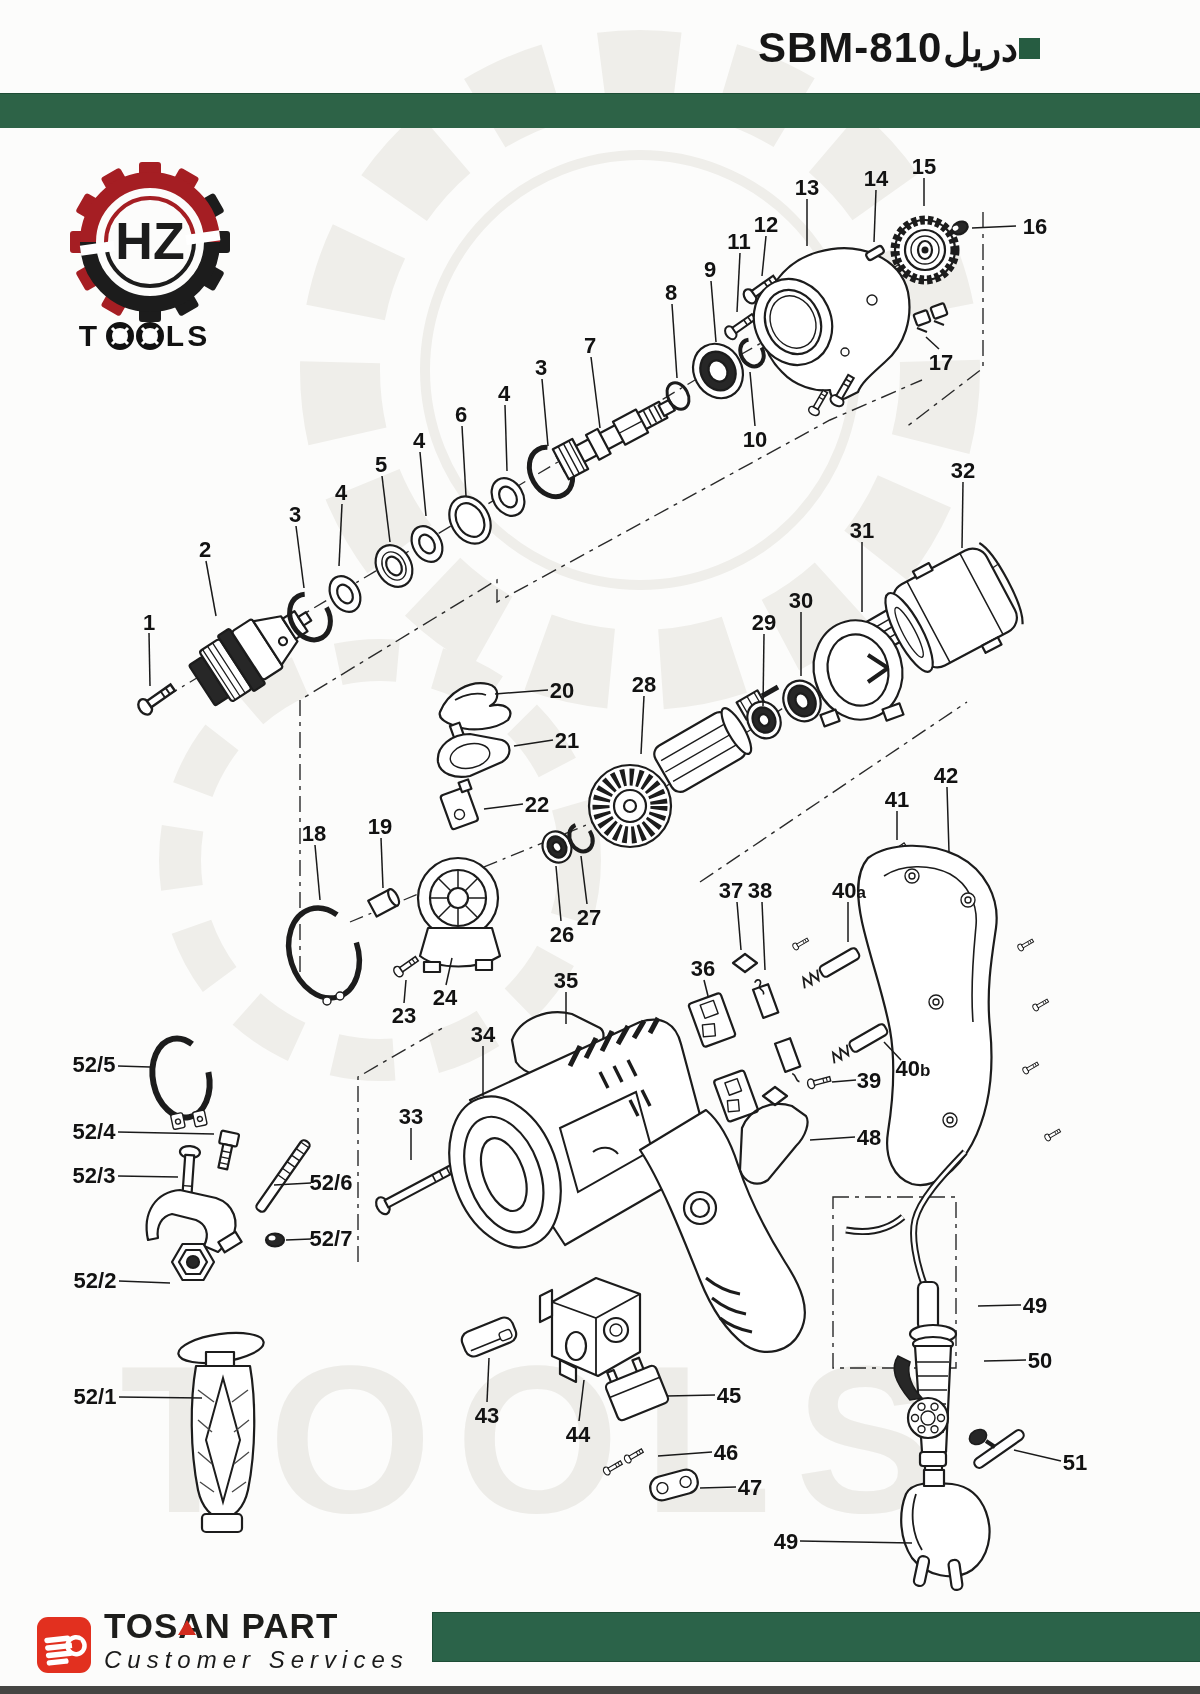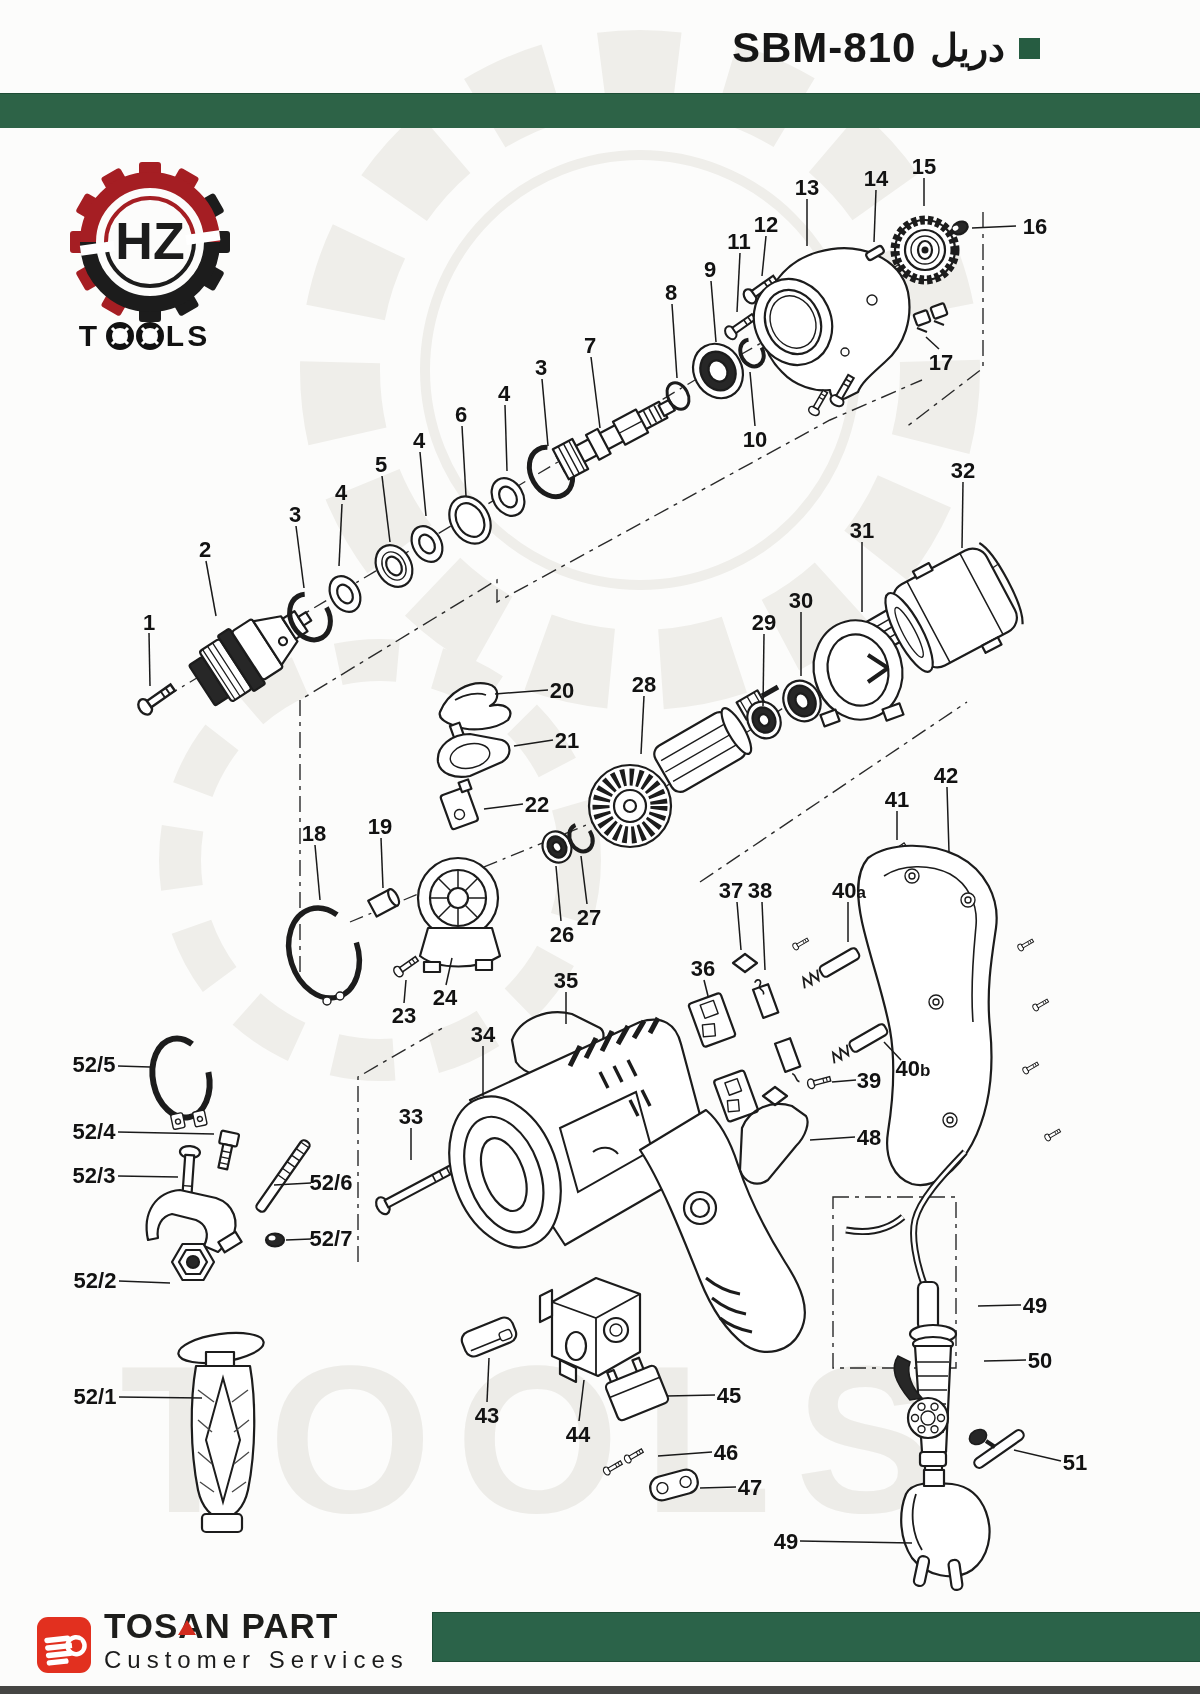--- a/index.html
+++ b/index.html
@@ -1,33 +1,33 @@
 <!DOCTYPE html>
 <html><head>
 <meta charset="utf-8">
 <style>
   html,body{margin:0;padding:0;background:#e8e8e8;}
   #page{position:relative;width:1200px;height:1694px;background:#fcfcfb;overflow:hidden;
         font-family:"Liberation Sans",sans-serif;}
   
-  #title-row{position:absolute;top:24px;right:160px;display:flex;align-items:center;gap:14px;z-index:5;}
+  #title-row{position:absolute;top:24px;right:160px;display:flex;align-items:center;gap:1px;z-index:5;}
   #title-row .code{font-size:42px;font-weight:bold;color:#161616;letter-spacing:1px;}
   #title-row .fa{font-size:38px;font-weight:bold;color:#161616;text-align:center;}
   #title-row .bullet{width:21px;height:21px;background:#265c41;}
   #header-bar{position:absolute;left:0;top:93px;width:1200px;height:34px;background:#2d6347;
               border-top:1px solid #1e4d36;z-index:4;}
   
   #footer{position:absolute;left:12px;top:1600px;width:1200px;height:94px;z-index:5;}
   #footer-bar{position:absolute;left:420px;top:12px;width:770px;height:48px;background:#2b6349;border:1px solid #1e4d36;}
   #hand-badge{position:absolute;left:24px;top:16px;}
   #footer-text{position:absolute;left:92px;top:8px;}
   #company{font-size:35px;font-weight:bold;color:#1d1d1b;letter-spacing:1px;position:relative;line-height:36px;}
   #company .a-triangle{position:absolute;left:74px;top:12px;width:0;height:0;
      border-left:9px solid transparent;border-right:9px solid transparent;border-bottom:15px solid #d22b1e;}
-  #tagline{font-size:24px;color:#1b1b1b;letter-spacing:6px;margin-top:2px;}
+  #tagline{font-size:24px;color:#1b1b1b;letter-spacing:6px;margin-top:2px;font-style:italic;}
   #bottom-line{position:absolute;left:0;top:1686px;width:1200px;height:8px;background:#454543;z-index:6;}
   
   #diagram-svg{position:absolute;left:0;top:0;z-index:2;}
   .plabel{font-family:"Liberation Sans",sans-serif;font-weight:bold;font-size:22px;fill:#121212;text-anchor:middle;}
   .leader{stroke:#1a1a1a;stroke-width:1.5;}
   .part{stroke:#1c1c1c;stroke-width:2.2;fill:#ffffff;stroke-linejoin:round;stroke-linecap:round;}
   .dark{fill:#272727;}
   .thin{stroke-width:1.4;}
   .axis{stroke:#2a2a2a;stroke-width:1.3;stroke-dasharray:14 6 3 6;fill:none;}
   .boundary{stroke:#2a2a2a;stroke-width:1.4;stroke-dasharray:16 6 4 6;fill:none;}

